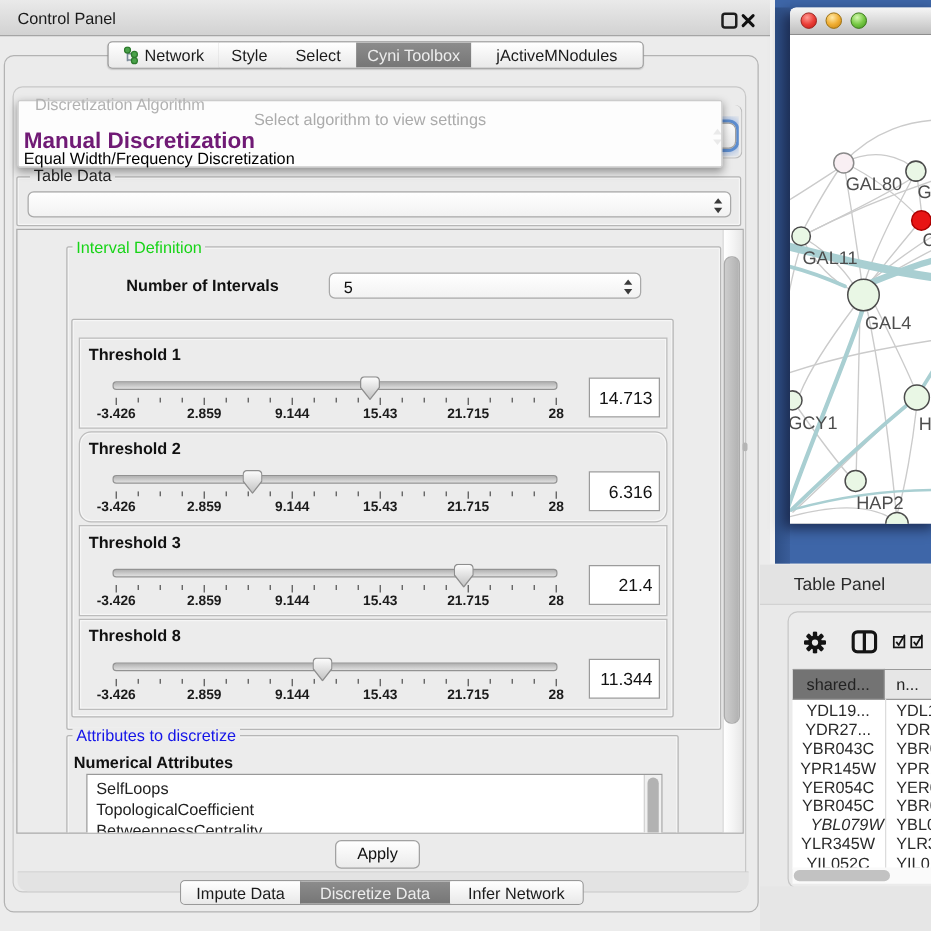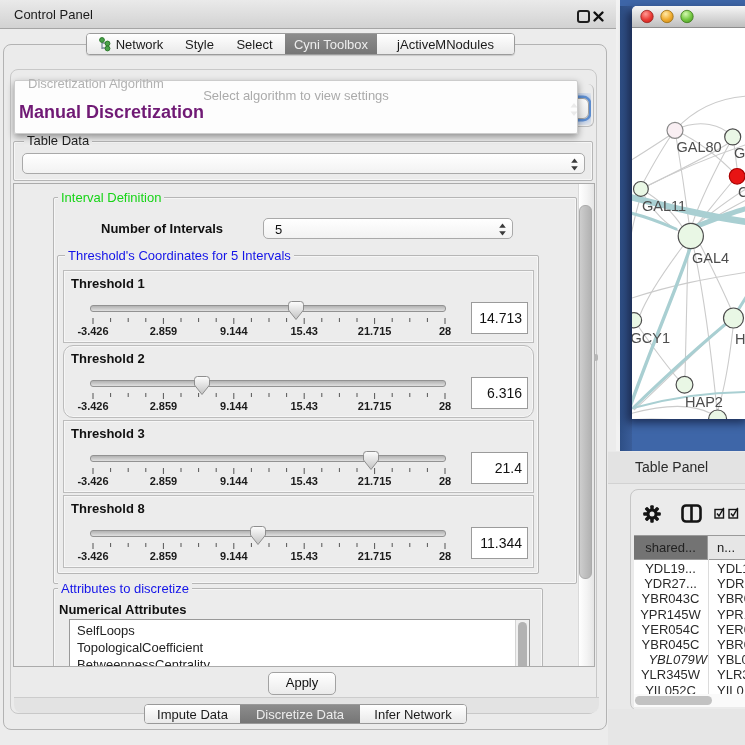--- a/index.html
+++ b/index.html
@@ -81,21 +81,20 @@
   <div class="abs" style="left:87px;top:37px;font-size:13px;font-weight:bold;color:#111;">Number of Intervals</div>
   <div class="combo" style="left:249px;top:34px;width:248px;height:19px;">
     <span class="ctext">5</span>
     <svg class="stepper" width="9" height="13" viewBox="0 0 9 13">
         <path d="M4.5 0.5 L7.8 4.8 L1.2 4.8 Z" fill="#3a3a3a"></path>
         <path d="M4.5 12.5 L7.8 8.2 L1.2 8.2 Z" fill="#3a3a3a"></path>
       </svg>
   </div>
 
   <div class="groupbox" style="left:43px;top:71px;width:480px;height:317px;"></div>
-  <div class="grouplabel" style="left:51px;top:65px;color:#1414e8;">Threshold's Coordinates for 5 Intervals</div>
 
   <div class="thpanel" style="top:86px;">
       <div class="thlabel">Threshold 1</div>
       <div class="track"></div>
       <svg style="position:absolute;left:0;top:47px;" width="469" height="8">
         <line x1="29" y1="0" x2="29" y2="6" stroke="#555" stroke-width="1"></line>
         <line x1="46.6" y1="0" x2="46.6" y2="4" stroke="#555" stroke-width="1"></line>
         <line x1="64.2" y1="0" x2="64.2" y2="4" stroke="#555" stroke-width="1"></line>
         <line x1="81.80000000000001" y1="0" x2="81.80000000000001" y2="4" stroke="#555" stroke-width="1"></line>
         <line x1="99.4" y1="0" x2="99.4" y2="6" stroke="#555" stroke-width="1"></line>
@@ -435,14 +434,15 @@
       <div class="abs" style="left:83px;top:147.6px;font-size:13px;color:#2a2a2a;">YIL0</div>
     </div>
 </div>
 <div class="abs" style="left:634px;top:694px;width:111px;height:13px;background:#fafafa;"></div>
 <div class="abs" style="left:635px;top:696px;width:77px;height:9px;border-radius:5px;background:#c2c2c2;"></div>
 <div class="abs" style="left:608px;top:709px;width:137px;height:36px;background:#e6e6e6;"></div>
 
 <div class="abs" style="left:14px;top:80px;width:562px;height:52px;background:rgba(255,255,255,0.88);border:1px solid #cccccc;border-radius:2px;box-shadow:0 3px 7px rgba(0,0,0,0.38);">
   <div class="abs" style="left:0;top:7px;width:562px;text-align:center;font-size:13px;color:#ababab;">Select algorithm to view settings</div>
   <div class="abs" style="left:4px;top:21px;font-size:18px;font-weight:bold;color:#701a75;">Manual Discretization</div>
+  <div class="abs" style="left:4px;top:38px;font-size:13px;color:#000;">Equal Width/Frequency Discretization</div>
   <div class="abs" style="left:13px;top:-5px;font-size:13px;color:#b2b2b2;">Discretization Algorithm</div>
 </div>
 
 </body></html>

